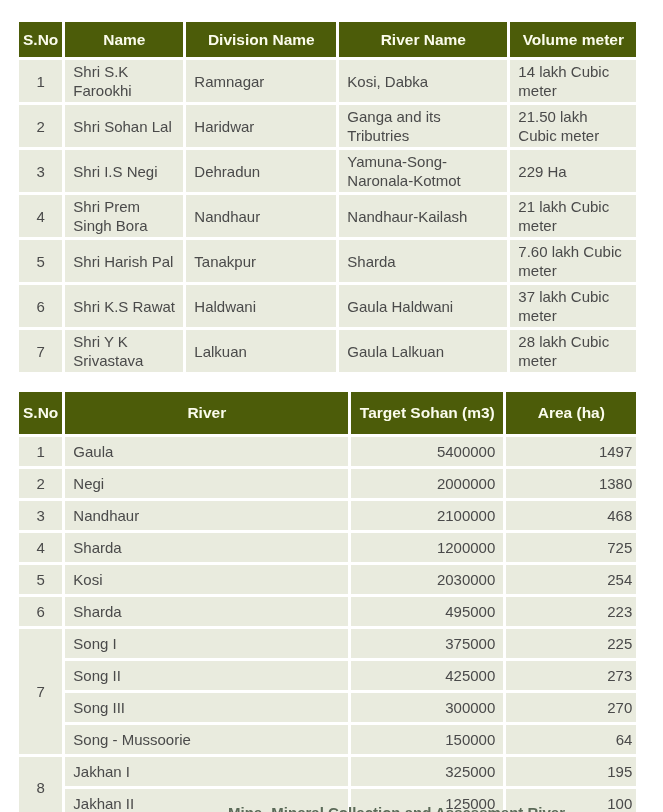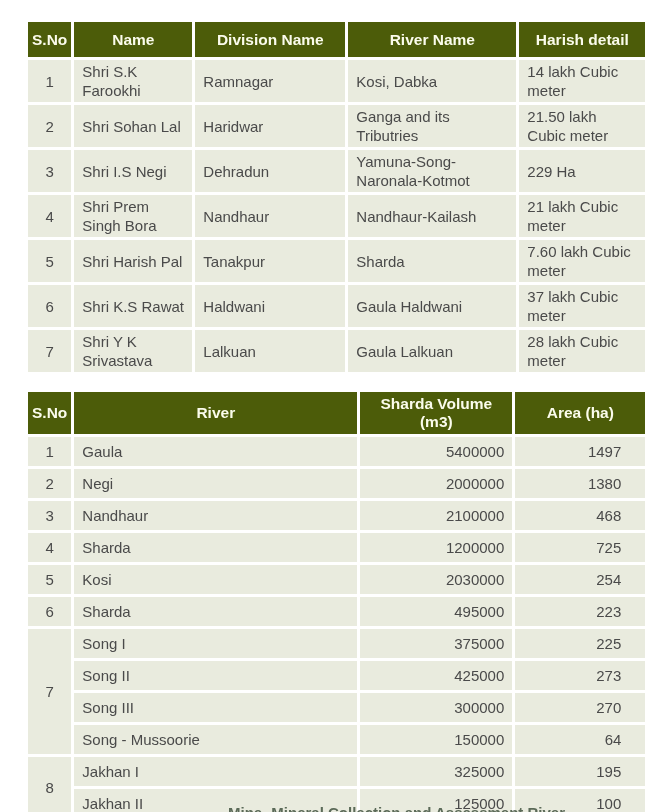--- a/index.html
+++ b/index.html
@@ -12,21 +12,21 @@
     width: 663px;
     height: 812px;
     overflow: hidden;
     background: #ffffff;
     font-family: "Liberation Sans", sans-serif;
   }
   table.tbl {
     border-collapse: separate;
     border-spacing: 3px;
     table-layout: fixed;
-    margin-left: 25px;
+    margin-left: 16px;
   }
   table.t1 { margin-top: 19px; }
   table.t2 { margin-top: 14px; }
   .tbl th {
     background: #4C5C09;
     color: #FBFCEC;
     font-weight: bold;
     font-size: 15.5px;
     line-height: 18px;
     text-align: center;
@@ -47,21 +47,21 @@
     overflow: hidden;
   }
   .t1 td { height: 36px; }
   .t2 td { height: 25px; }
   .tbl td.sno {
     text-align: center;
     padding: 2px 2px;
   }
   .t2 td.num { text-align: right; }
   .t2 td.vol { }
-  .t2 td.area { padding-right: 24px; }
+  .t2 td.area { padding-right: 4px; }
   .caption {
     position: absolute;
     left: 228px;
     top: 804px;
     font-size: 15px;
     font-weight: bold;
     color: #5B6A58;
     white-space: nowrap;
   }
 </style>
@@ -77,21 +77,21 @@
         <col style="width:150px">
         <col style="width:168px">
         <col style="width:126px">
     </colgroup>
     <thead>
       <tr>
           <th>S.No</th>
           <th>Name</th>
           <th>Division Name</th>
           <th>River Name</th>
-          <th>Harish detail</th>
+          <th>Volume meter</th>
         </tr>
     </thead>
     <tbody>
         <tr>
           <td class="sno">1</td>
           <td>Shri S.K Farookhi</td>
           <td>Ramnagar</td>
           <td>Kosi, Dabka</td>
           <td>14 lakh Cubic meter</td>
         </tr>
@@ -144,21 +144,21 @@
     <colgroup>
       <col style="width:38px">
         <col style="width:283px">
         <col style="width:152px">
         <col style="width:130px">
     </colgroup>
     <thead>
       <tr>
           <th>S.No</th>
           <th>River</th>
-          <th>Sharda Volume (m3)</th>
+          <th>Target Sohan (m3)</th>
           <th>Area (ha)</th>
         </tr>
     </thead>
     <tbody>
         <tr>
           <td class="sno">1</td>
           <td class="river">Gaula</td>
           <td class="num vol">5400000</td>
           <td class="num area">1497</td>
         </tr>

